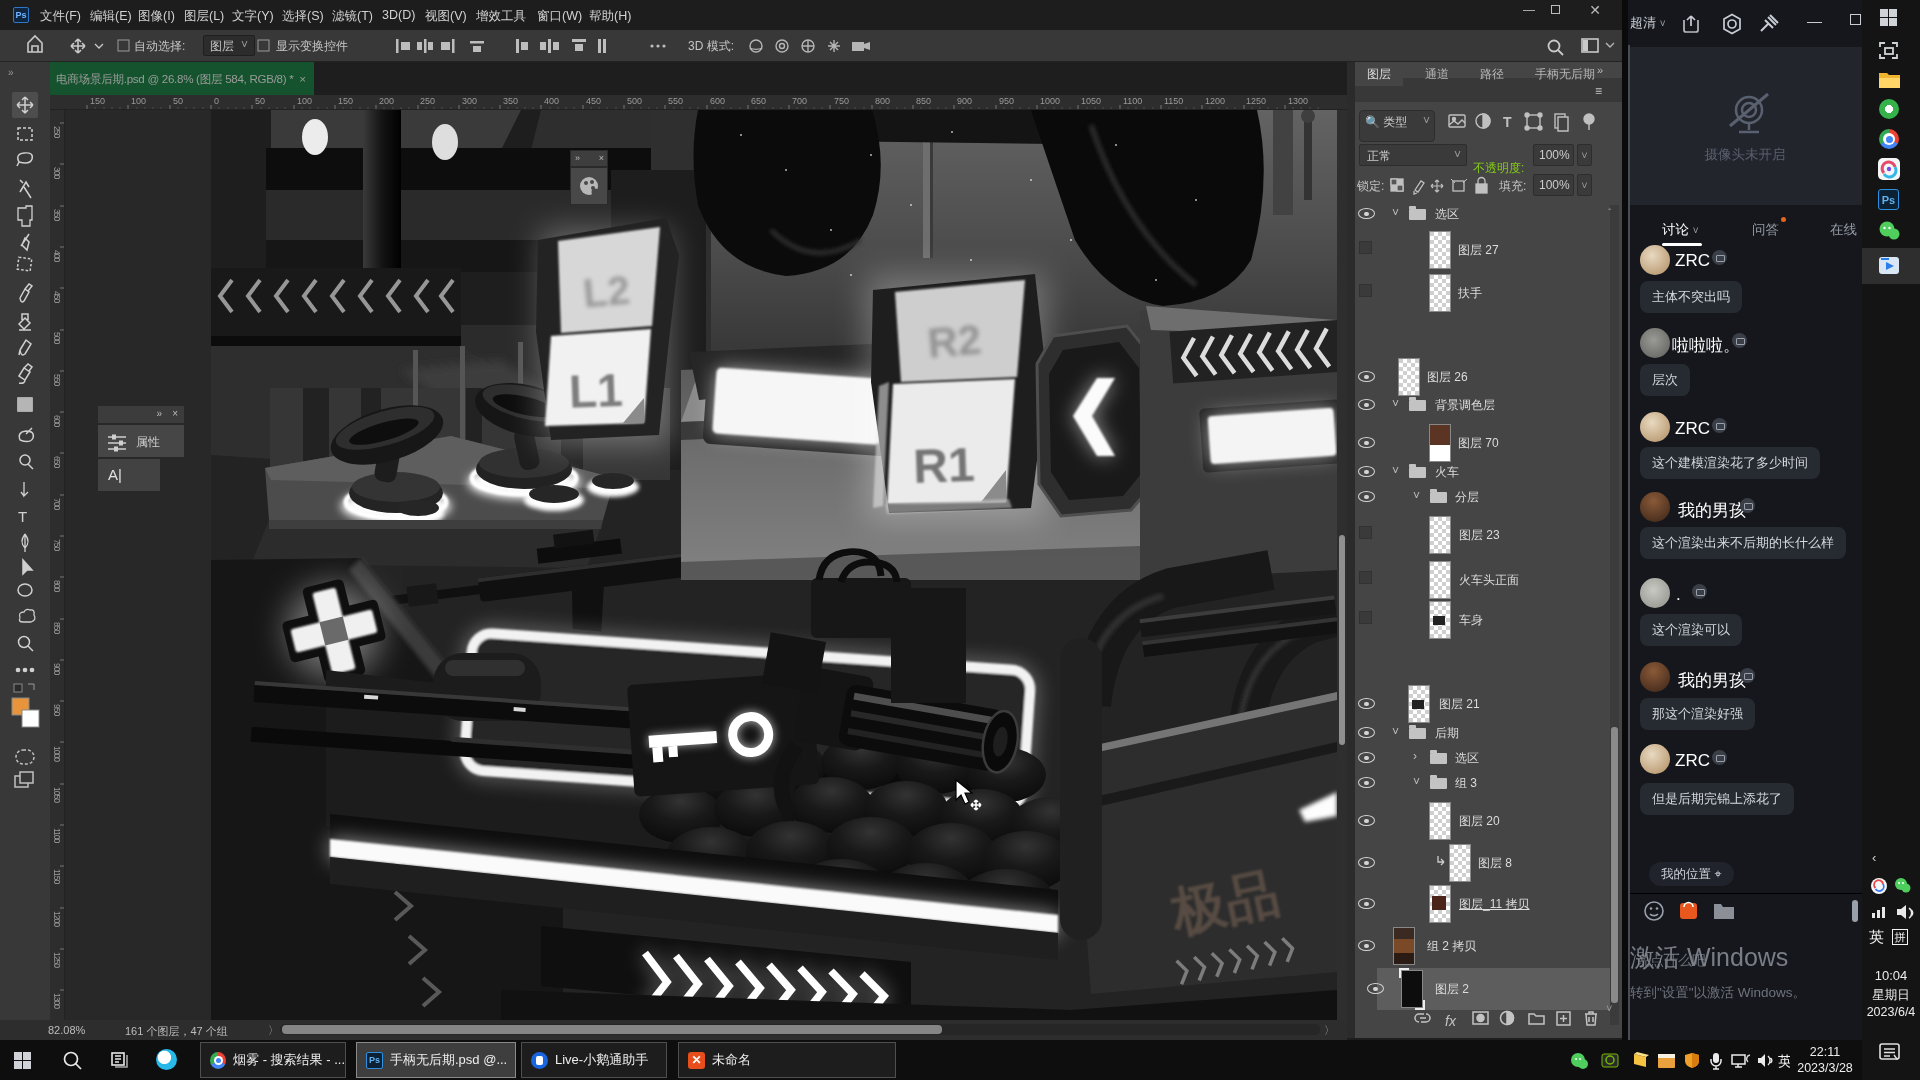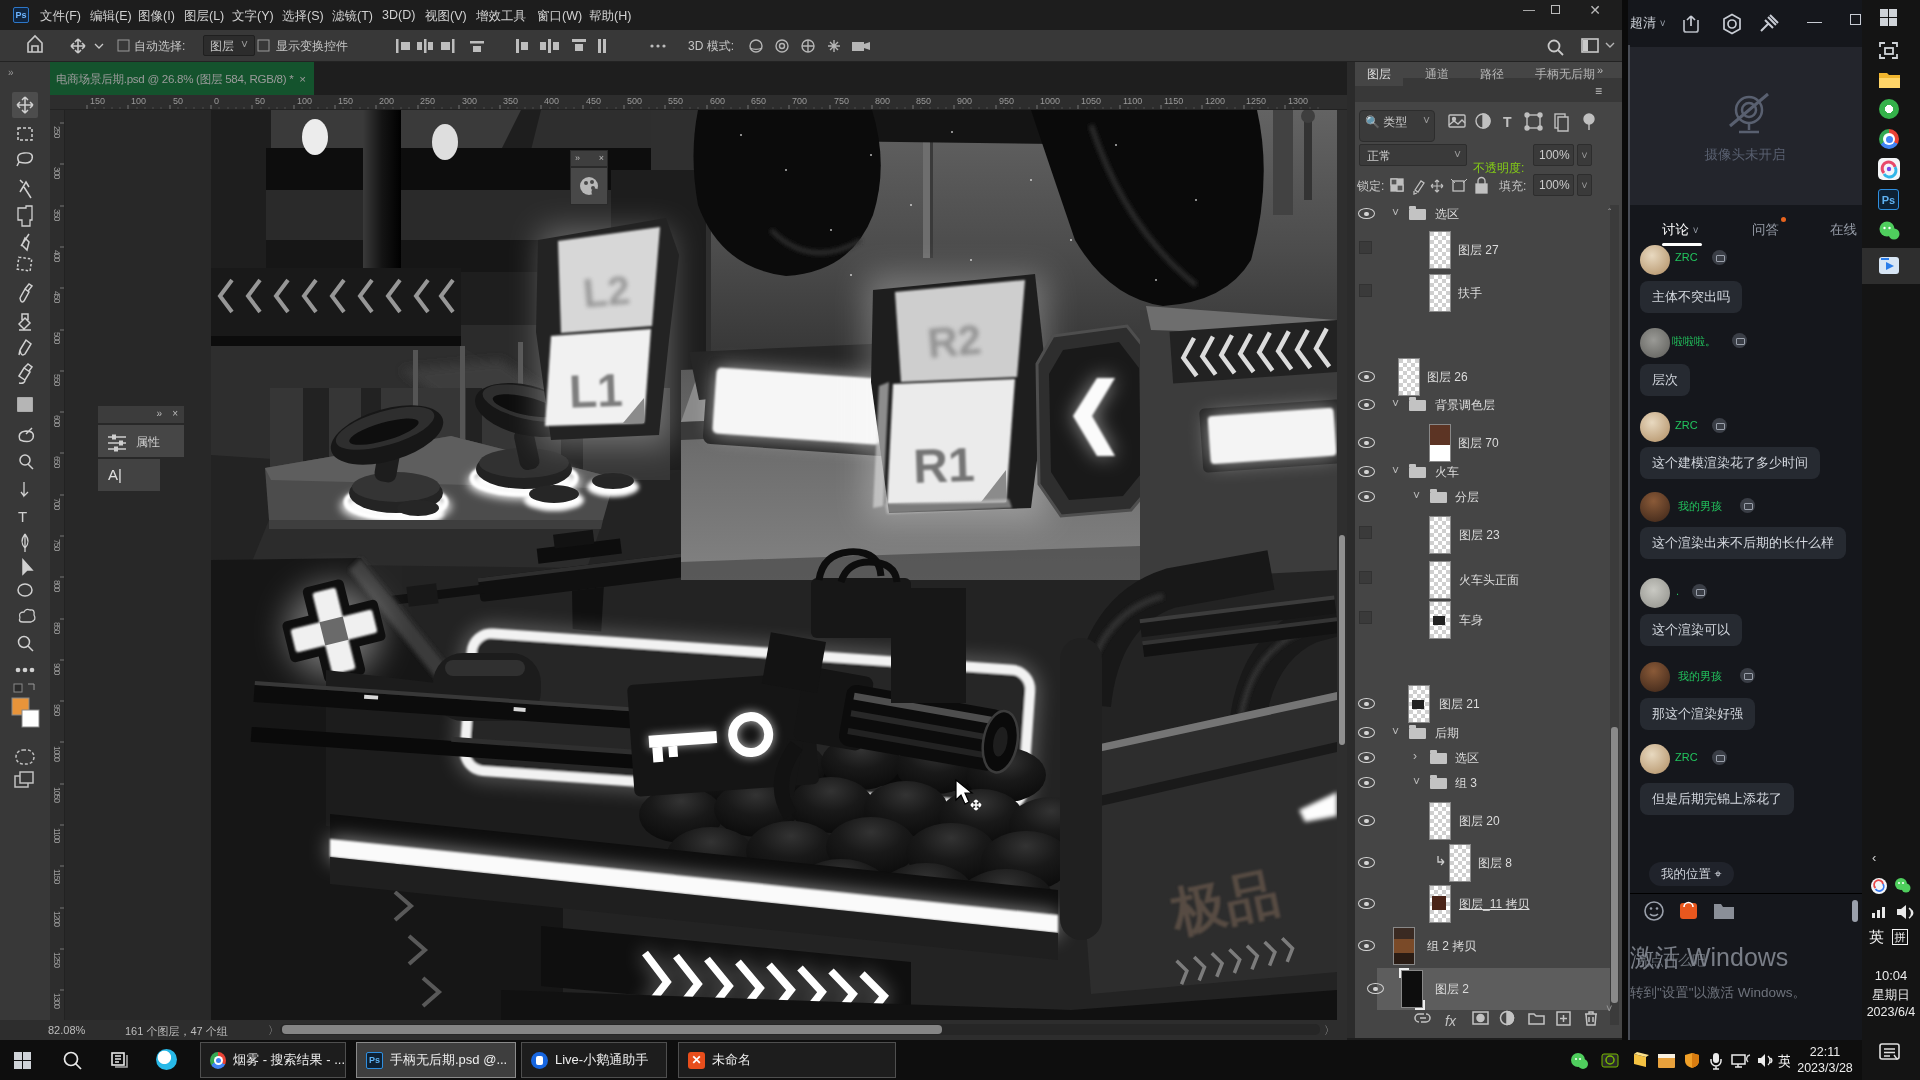--- a/index.html
+++ b/index.html
@@ -49,21 +49,21 @@
 .lrow.sel{background:#5d5d5d;left:30px;width:233px}
 .lrow.sel .lname,.lrow .lname{color:#dcdcdc}
 .lrow.sel .eye{left:-10px}
 .lrow.sel .thumb{left:25px !important}
 .lrow.sel .lname{left:58px !important}
 
 #sidebar{position:absolute;left:1628px;top:0;width:234px;height:1040px;background:#15171c;color:#c7ccd4}
 
 #vbar{position:absolute;left:1862px;top:0;width:58px;height:1080px;background:#141414;color:#ddd}
 .av{position:absolute;left:12px;width:30px;height:30px;border-radius:50%}
-.cname{position:absolute;color:#22c55e;font-size:11px}
+.cname{position:absolute;color:#ffffff;font-size:17px}
 .ccam{position:absolute;width:15px;height:15px;border-radius:50%;background:#3a3e46}
 .ccam::after{content:"";position:absolute;left:4px;top:5px;width:7px;height:5px;border:1px solid #9aa0ab;border-radius:1px}
 .bub{position:absolute;left:12px;background:#262a31;border-radius:8px;color:#d4d8df;font-size:13px;padding:7px 12px;white-space:nowrap}
 .winlogo{display:grid;grid-template-columns:1fr 1fr;grid-gap:1.5px;width:17px;height:17px}
 .winlogo span{background:#cfd3d8}
 
 #taskbar{position:absolute;left:0;top:1040px;width:1862px;height:40px;background:#0e0e0e;color:#e8e8e8;font-size:13px}
 .tbtn{position:absolute;top:2px;height:36px;background:#1d1d1d;border:1px solid #4f4f4f;display:flex;align-items:center;font-size:13px;color:#eee;white-space:nowrap}
 </style></head>
 <body>

